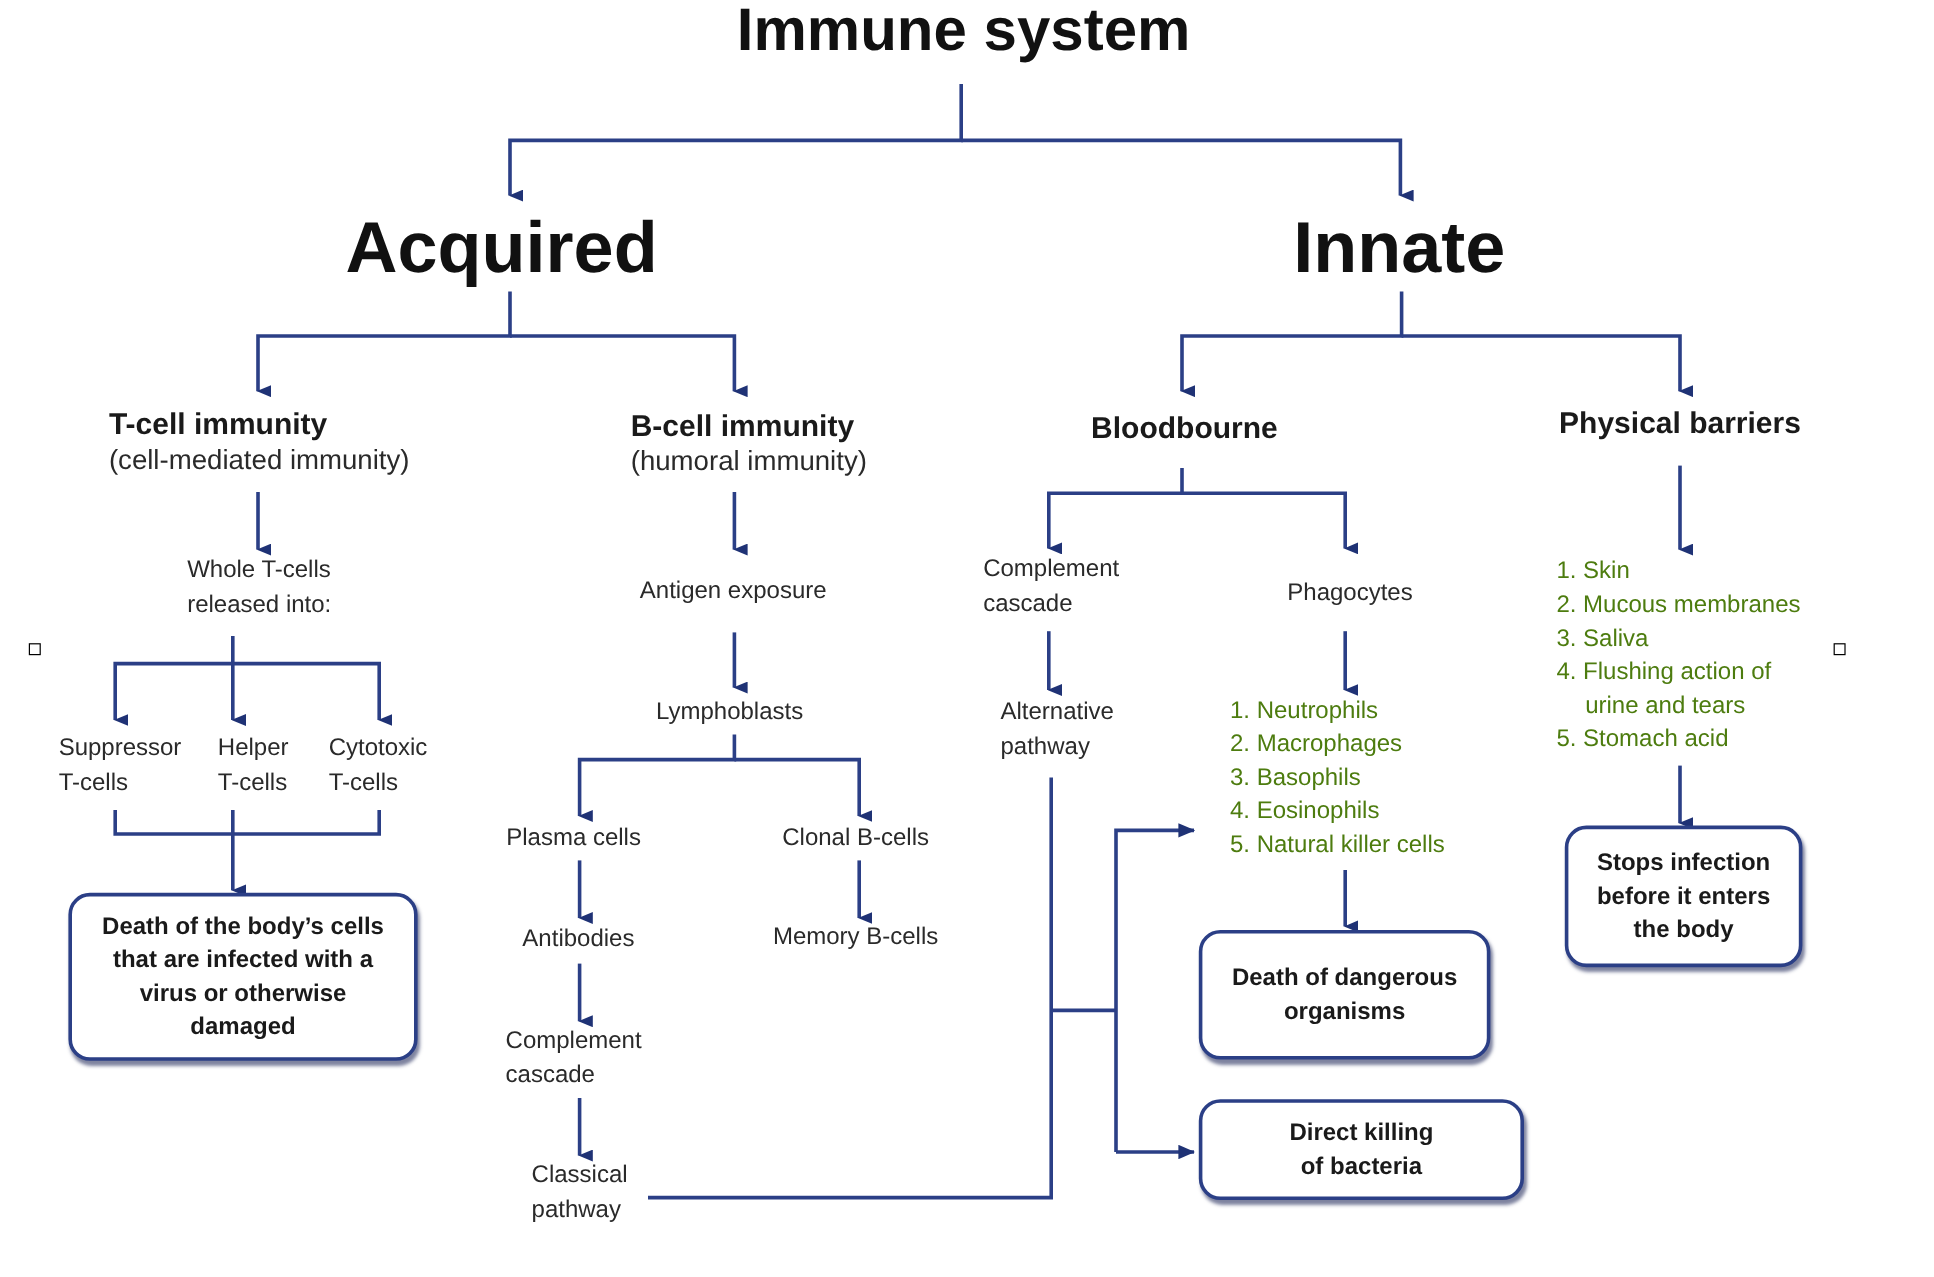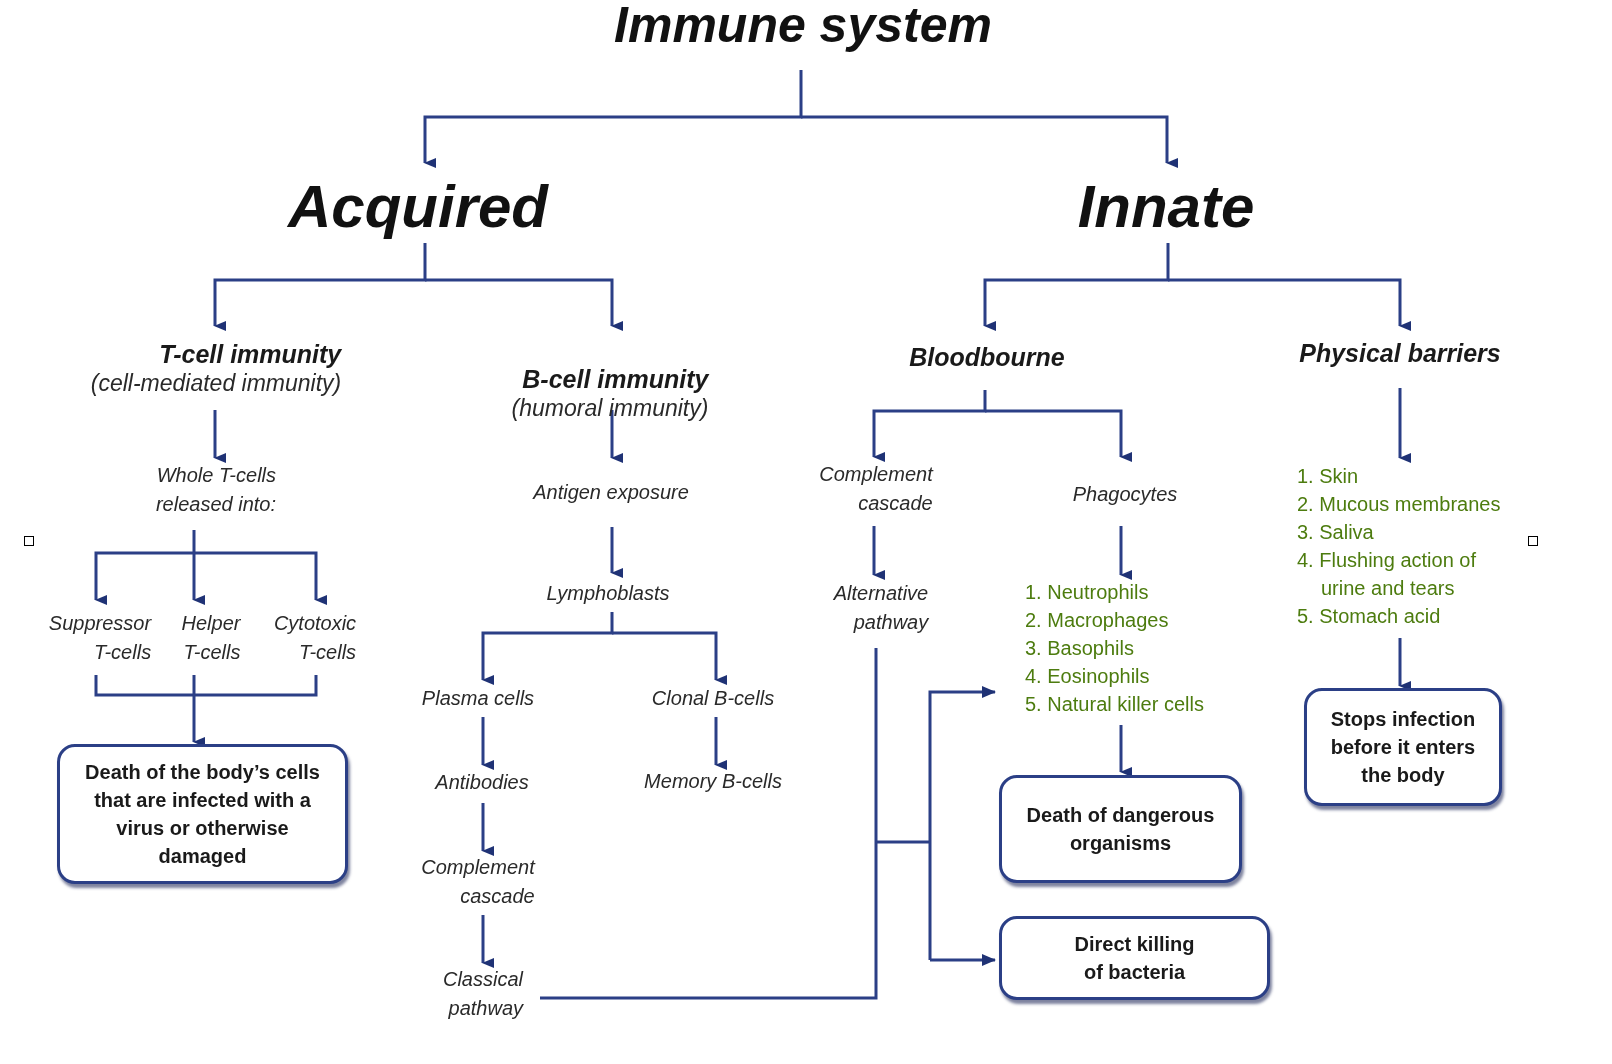--- a/index.html
+++ b/index.html
@@ -1,19 +1,19 @@
 <!DOCTYPE html>
 <html><head>
 <meta charset="utf-8">
 <style>
   html, body { margin:0; padding:0; background:#ffffff; }
   body { width:1612px; height:1064px; position:relative; overflow:hidden;
          font-family:"Liberation Sans", "DejaVu Sans", sans-serif; color:#1a1a1a; }
   #wires { position:absolute; left:0; top:0; width:1612px; height:1064px; }
-  .t { position:absolute; text-align:right; white-space:nowrap; line-height:1.3; transform:translateX(-50%);font-style:italic; }
+  .t { position:absolute; text-align:left; white-space:nowrap; line-height:1.3; transform:translateX(-50%); }
   .title { font-size:50px; font-weight:bold; color:#111; line-height:1; }
   .h1 { font-size:60px; font-weight:bold; color:#111; line-height:1; }
   .h2 { font-size:25px; font-weight:bold; color:#1a1a1a; line-height:1.2; }
   .sub { font-size:23px; color:#2a2a2a; }
   .lbl { font-size:20px; color:#2a2a2a; line-height:29px; }
   .list { position:absolute; font-size:20px; color:#4d7c0f; line-height:28px; white-space:nowrap; }
   .list .li { display:block; }
   .list .cont { padding-left:24px; }
   .box { position:absolute; border:3px solid #2b3f86; border-radius:18px; background:#fff;
          box-shadow:2px 4px 3px rgba(20,30,80,0.55); display:flex; align-items:center; justify-content:center;
@@ -102,21 +102,21 @@
 </div>
 <div class="box" style="left:57px; top:744px; width:291px; height:140px;align-items:center;">
   <div>
     <div>Death of the body’s cells</div>
     <div>that are infected with a</div>
     <div>virus or otherwise</div>
     <div>damaged</div>
   </div>
 </div>
 
-<div class="t" style="left:610px; top:340px;margin-top:24px;">
+<div class="t" style="left:624px; top:340px;">
   <div class="h2">B-cell immunity</div>
   <div class="sub">(humoral immunity)</div>
 </div>
 <div class="t lbl" style="left:611px; top:478px;">Antigen exposure</div>
 <div class="t lbl" style="left:608px; top:579px;">Lymphoblasts</div>
 <div class="t lbl" style="left:478px; top:684px;">Plasma cells</div>
 <div class="t lbl" style="left:713px; top:684px;">Clonal B-cells</div>
 <div class="t lbl" style="left:482px; top:768px;">Antibodies</div>
 <div class="t lbl" style="left:713px; top:767px;">Memory B-cells</div>
 <div class="t lbl" style="left:478px; top:853px;">

